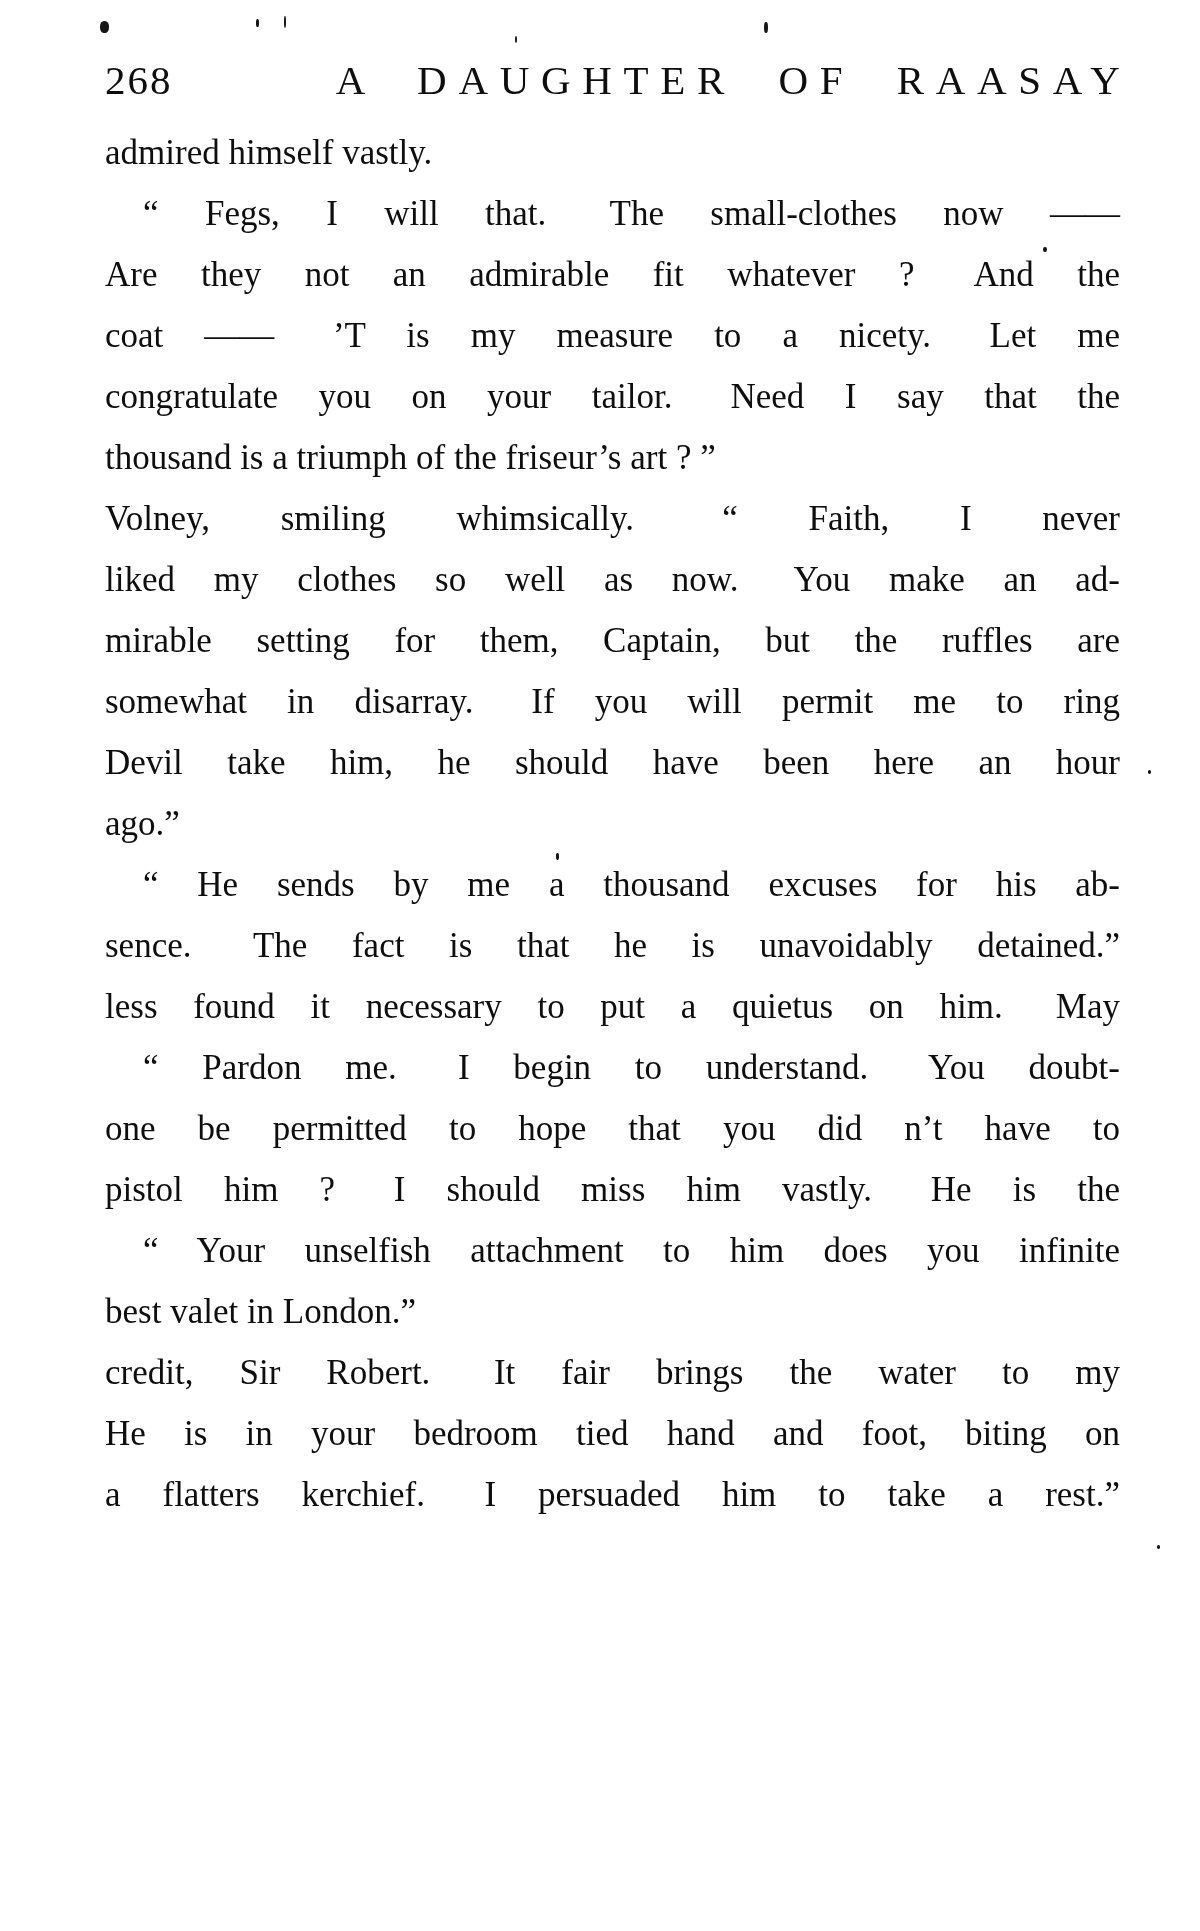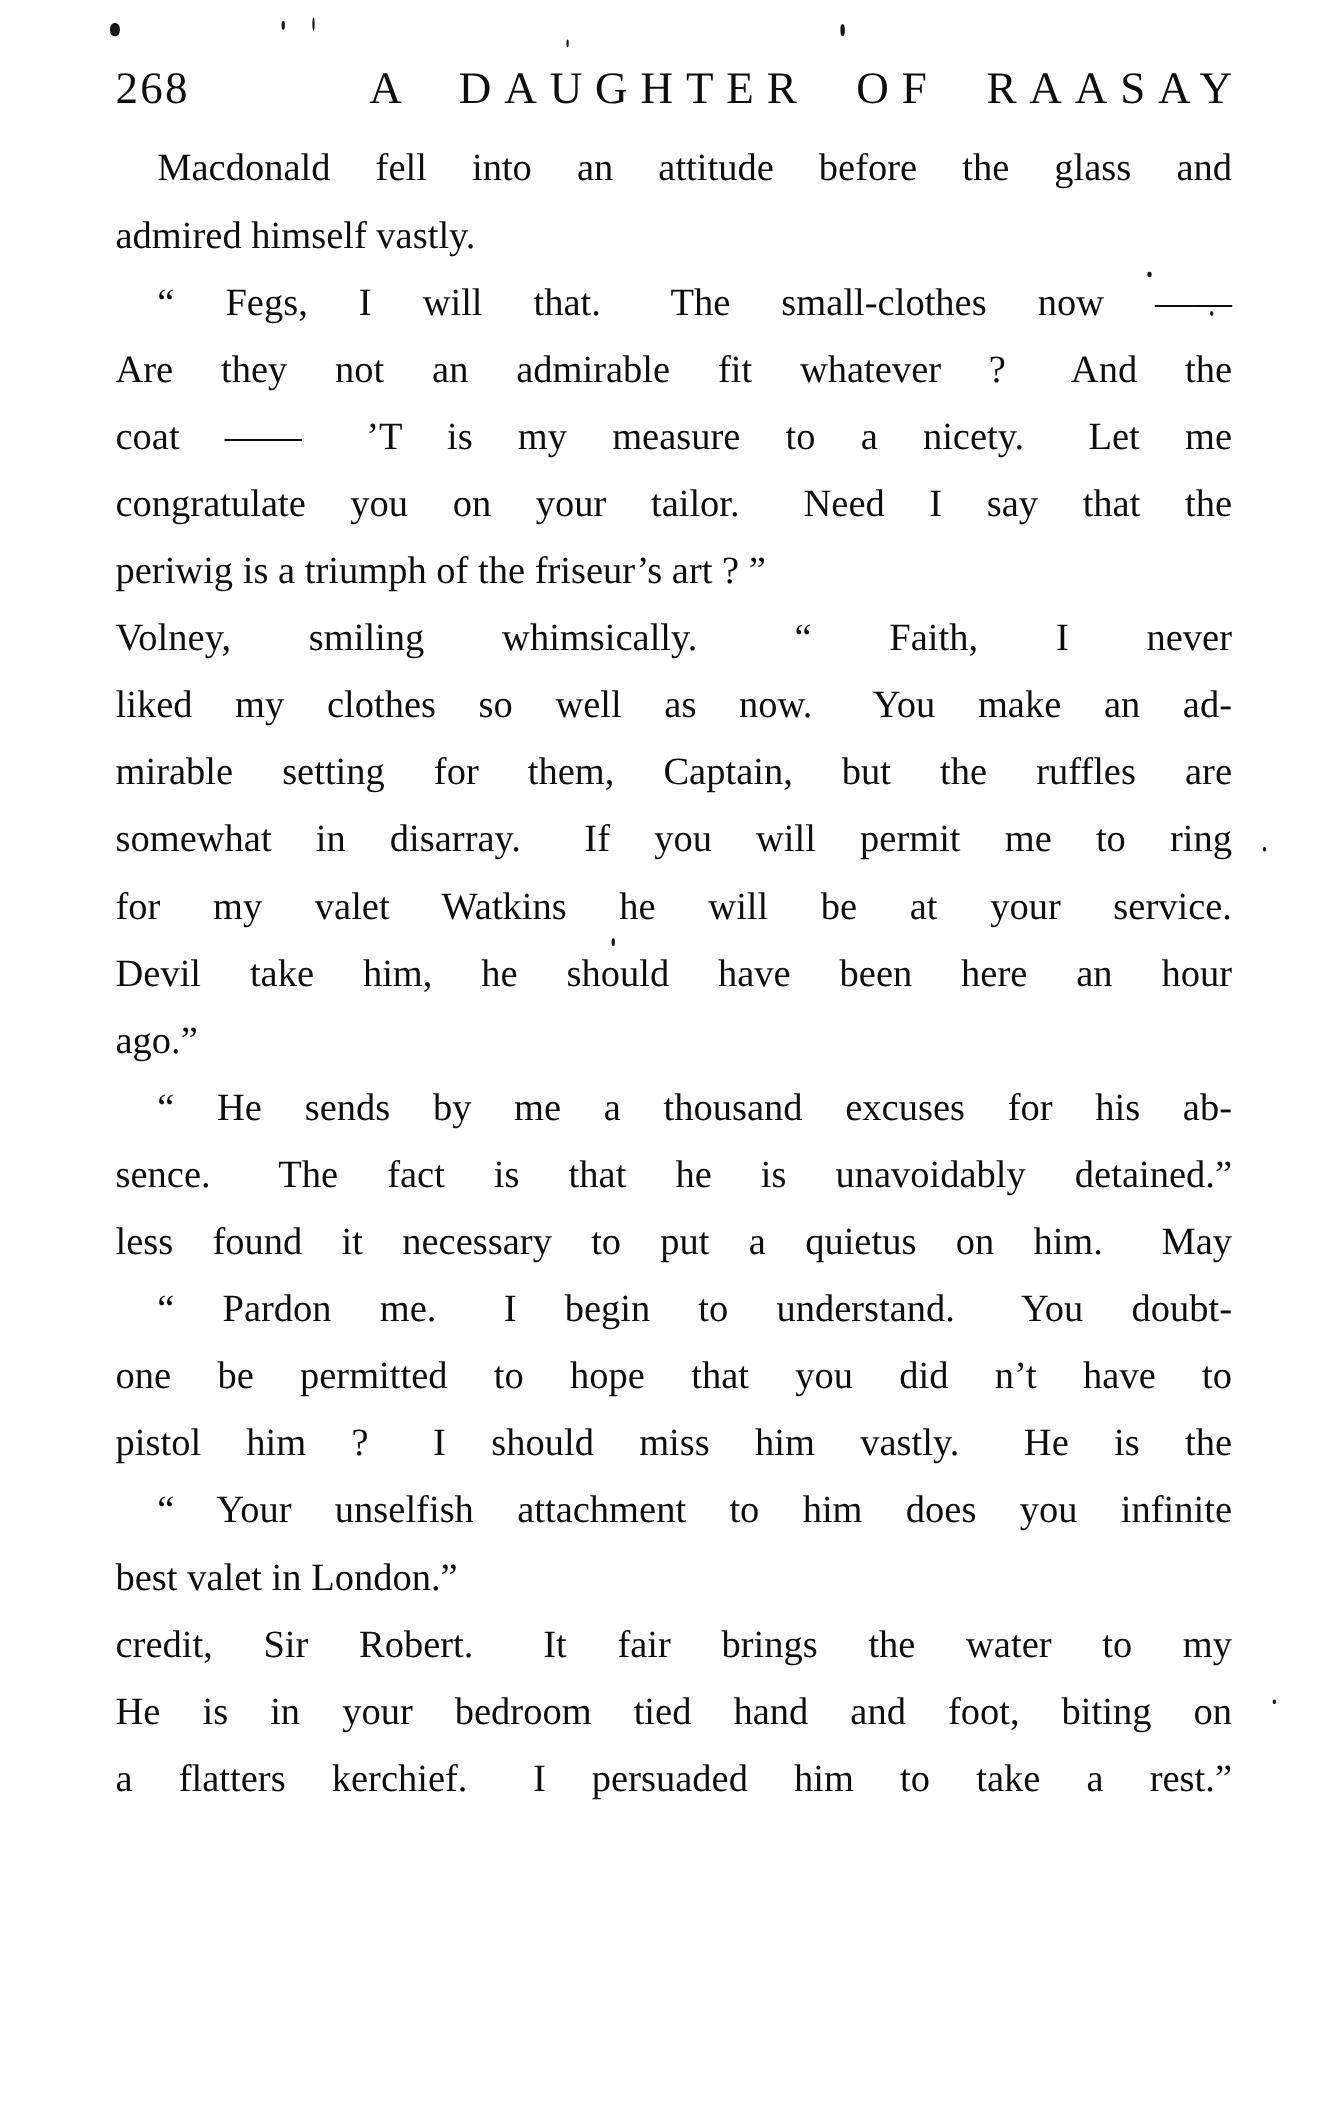--- a/index.html
+++ b/index.html
@@ -63,32 +63,30 @@
 </head>
 <body>
 
 <div class="page" style="color: rgb(14, 14, 14); background: rgb(255, 255, 255);">
   <div class="content">
     <div class="header">
       <span class="page-number">268</span>
       <span class="running-title">A DAUGHTER OF RAASAY</span>
     </div>
     <div class="page-text">
-        <div class="ln indent just">Macdonald fell into an attitude before the glass and</div>
         <div class="ln">admired himself vastly.</div>
         <div class="ln indent just">“ Fegs, I will that.  The small-clothes now ——</div>
         <div class="ln just">Are they not an admirable fit whatever ?  And the</div>
         <div class="ln just">coat ——  ’T is my measure to a nicety.  Let me</div>
         <div class="ln just">congratulate you on your tailor.  Need I say that the</div>
-        <div class="ln">periwig is a triumph of the friseur’s art ? ”</div>
+        <div class="ln">thousand is a triumph of the friseur’s art ? ”</div>
         <div class="ln just">Volney, smiling whimsically.  “ Faith, I never</div>
         <div class="ln just">liked my clothes so well as now.  You make an ad-</div>
         <div class="ln just">mirable setting for them, Captain, but the ruffles are</div>
         <div class="ln just">somewhat in disarray.  If you will permit me to ring</div>
-        <div class="ln just">for my valet Watkins he will be at your service.</div>
         <div class="ln just">Devil take him, he should have been here an hour</div>
         <div class="ln">ago.”</div>
         <div class="ln indent just">“ He sends by me a thousand excuses for his ab-</div>
         <div class="ln just">sence.  The fact is that he is unavoidably detained.”</div>
         <div class="ln just">less found it necessary to put a quietus on him.  May</div>
         <div class="ln indent just">“ Pardon me.  I begin to understand.  You doubt-</div>
         <div class="ln just">one be permitted to hope that you did n’t have to</div>
         <div class="ln just">pistol him ?  I should miss him vastly.  He is the</div>
         <div class="ln indent just">“ Your unselfish attachment to him does you infinite</div>
         <div class="ln">best valet in London.”</div>

